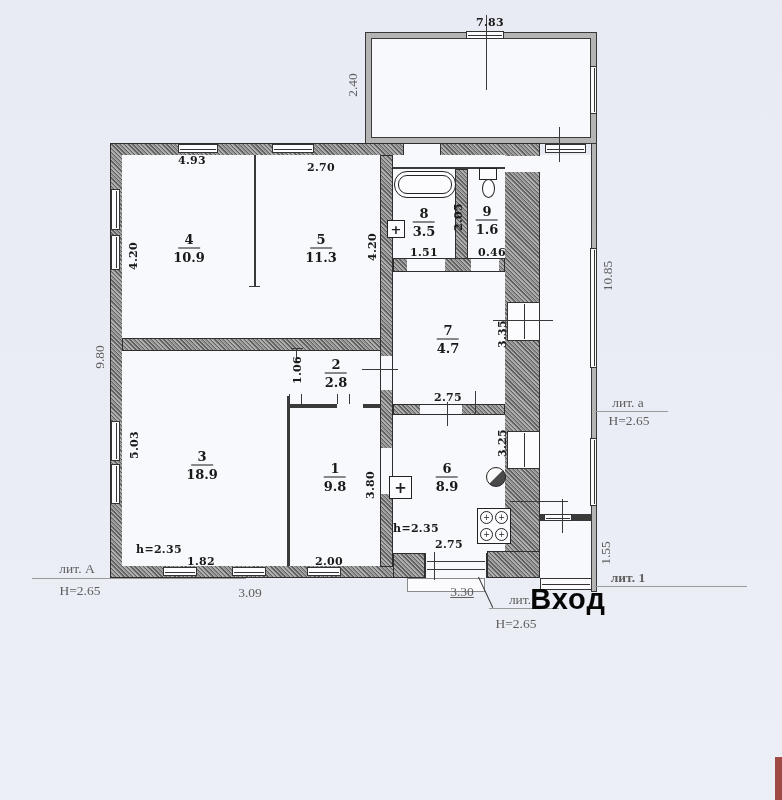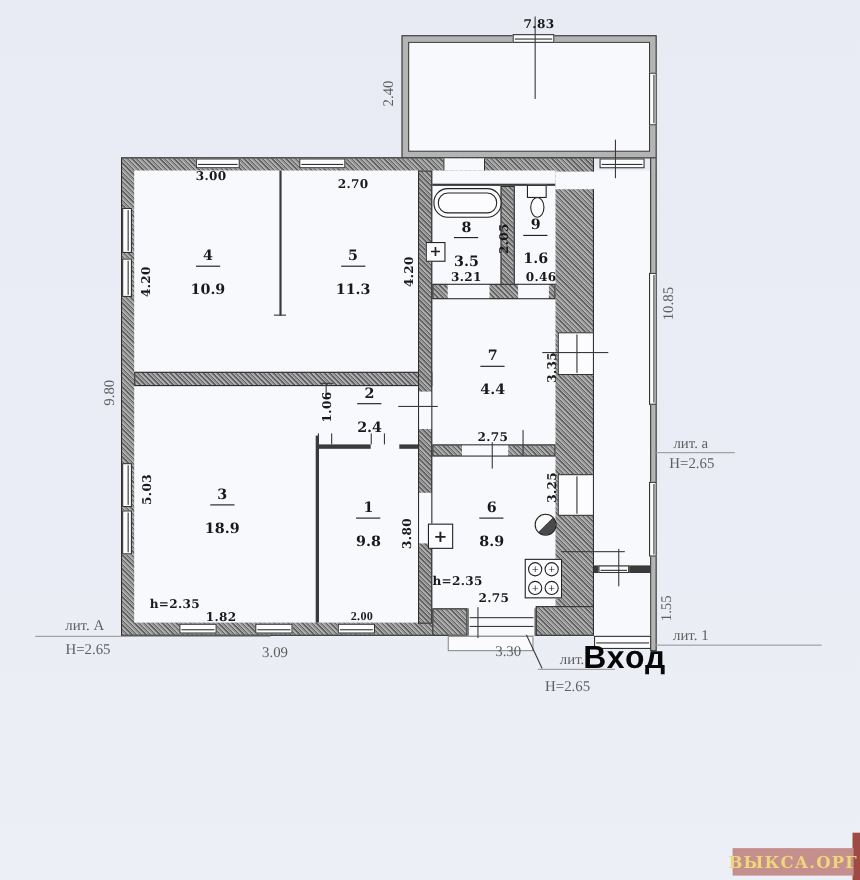--- a/index.html
+++ b/index.html
@@ -19,21 +19,21 @@
   .gap{background:#f8f9fc;border-left:1px solid #333;border-right:1px solid #333;}
   .tick{background:#3a3a3a;}
   .lline{background:#9a9a9a;}
   .dim{font:bold 11px "DejaVu Serif",serif;color:#191919;white-space:nowrap;letter-spacing:.3px;}
   .anno{font:13.5px "Liberation Serif",serif;color:#5e5e5e;white-space:nowrap;}
   .ctr{transform:translate(-50%,-50%);}
   .ctrv{transform:translate(-50%,-50%) rotate(-90deg);}
   .rlabel{text-align:center;line-height:1.12;transform:translate(-50%,-50%);}
   .rlabel .num{display:inline-block;min-width:12px;padding:0 5px 1px;border-bottom:1.5px solid #191919;
                font:bold 13px "DejaVu Serif",serif;color:#191919;}
-  .rlabel .ar{display:block;font:bold 13px "DejaVu Serif",serif;color:#191919;padding-top:14px;}
+  .rlabel .ar{display:block;font:bold 13px "DejaVu Serif",serif;color:#191919;padding-top:1px;}
   .entry{font:bold 29px "Liberation Sans",sans-serif;color:#060606;letter-spacing:1px;}
   .fix{position:absolute;box-sizing:border-box;background:#fcfcfe;border:1.5px solid #222;}
   .plus{display:flex;align-items:center;justify-content:center;font:bold 13px "DejaVu Sans",sans-serif;color:#222;}
   .burner{position:absolute;box-sizing:border-box;width:13px;height:13px;border:1px solid #222;border-radius:50%;
           display:flex;align-items:center;justify-content:center;font:8px "DejaVu Sans",sans-serif;color:#222;}
   .wm{position:absolute;left:666px;top:771px;width:110px;height:25px;background:#c58f8d;
       display:flex;align-items:center;justify-content:center;
       font:bold 15px "DejaVu Serif",serif;color:#ecd77c;letter-spacing:1px;}
 </style>
 </head>
@@ -144,72 +144,69 @@
   <div class="abs rlabel" style="left:424px;top:221px;">
     <span class="num">8</span>
     <span class="ar">3.5</span>
   </div>
   <div class="abs rlabel" style="left:487px;top:219px;">
     <span class="num">9</span>
     <span class="ar">1.6</span>
   </div>
   <div class="abs rlabel" style="left:448px;top:338px;">
     <span class="num">7</span>
-    <span class="ar">4.4</span>
+    <span class="ar">4.7</span>
   </div>
   <div class="abs rlabel" style="left:336px;top:372px;">
     <span class="num">2</span>
-    <span class="ar">2.4</span>
+    <span class="ar">2.8</span>
   </div>
   <div class="abs rlabel" style="left:202px;top:464px;">
     <span class="num">3</span>
     <span class="ar">18.9</span>
   </div>
   <div class="abs rlabel" style="left:335px;top:476px;">
     <span class="num">1</span>
     <span class="ar">9.8</span>
   </div>
   <div class="abs rlabel" style="left:447px;top:476px;">
     <span class="num">6</span>
     <span class="ar">8.9</span>
   </div>
 
   <span class="abs dim ctr" style="left:490px;top:22px;">7.83</span>
   <span class="abs anno ctrv" style="left:353px;top:85px;">2.40</span>
   <span class="abs anno ctrv" style="left:100px;top:357px;">9.80</span>
   <span class="abs anno ctrv" style="left:608px;top:276px;">10.85</span>
-  <span class="abs dim ctr" style="left:192px;top:160px;">3.00</span>
+  <span class="abs dim ctr" style="left:192px;top:160px;">4.93</span>
   <span class="abs dim ctr" style="left:321px;top:167px;">2.70</span>
   <span class="abs dim ctrv" style="left:133px;top:256px;">4.20</span>
   <span class="abs dim ctrv" style="left:372px;top:247px;">4.20</span>
   <span class="abs dim ctrv" style="left:458px;top:217px;">2.05</span>
-  <span class="abs dim ctr" style="left:424px;top:252px;">3.21</span>
+  <span class="abs dim ctr" style="left:424px;top:252px;">1.51</span>
   <span class="abs dim ctr" style="left:492px;top:252px;">0.46</span>
   <span class="abs dim ctrv" style="left:502px;top:334px;">3.35</span>
   <span class="abs dim ctr" style="left:448px;top:397px;">2.75</span>
   <span class="abs dim ctrv" style="left:297px;top:370px;">1.06</span>
   <span class="abs dim ctrv" style="left:134px;top:445px;">5.03</span>
   <span class="abs dim ctrv" style="left:370px;top:485px;">3.80</span>
   <span class="abs dim ctrv" style="left:502px;top:443px;">3.25</span>
   <span class="abs dim ctr" style="left:449px;top:544px;">2.75</span>
   <span class="abs dim ctr" style="left:416px;top:528px;">h=2.35</span>
   <span class="abs dim ctr" style="left:159px;top:549px;">h=2.35</span>
   <span class="abs dim ctr" style="left:201px;top:561px;">1.82</span>
-  <span class="abs dim ctr" style="left:329px;top:561px;font-family:Liberation Serif, serif;">2.00</span>
+  <span class="abs dim ctr" style="left:329px;top:561px;">2.00</span>
   <span class="abs anno ctr" style="left:250px;top:593px;">3.09</span>
-  <span class="abs anno ctr" style="left:462px;top:592px;">3.30</span>
+  <span class="abs anno ctr" style="left:462px;top:592px;text-decoration:underline;">3.30</span>
   <span class="abs anno ctrv" style="left:606px;top:553px;">1.55</span>
 
   <span class="abs anno ctr" style="left:77px;top:569px;">лит. А</span>
   <span class="abs anno ctr" style="left:80px;top:591px;">Н=2.65</span>
   <span class="abs anno ctr" style="left:628px;top:403px;">лит. а</span>
   <span class="abs anno ctr" style="left:629px;top:421px;">Н=2.65</span>
-  <span class="abs anno ctr" style="left:628px;top:578px;">лит. 1</span>
+  <span class="abs anno ctr" style="left:628px;top:578px;font-weight:bold;">лит. 1</span>
   <span class="abs anno ctr" style="left:520px;top:600px;">лит.</span>
   <span class="abs entry ctr" style="left:568px;top:599px;">Вход</span>
   <span class="abs anno ctr" style="left:516px;top:624px;">Н=2.65</span>
 
   <div class="abs" style="left:775px;top:757px;width:7px;height:43px;background:#a04a44;"></div>
-  <div class="wm">
-    <span>ВЫКСА.ОРГ</span>
-  </div>
 
 </div>
 
 </body></html>

